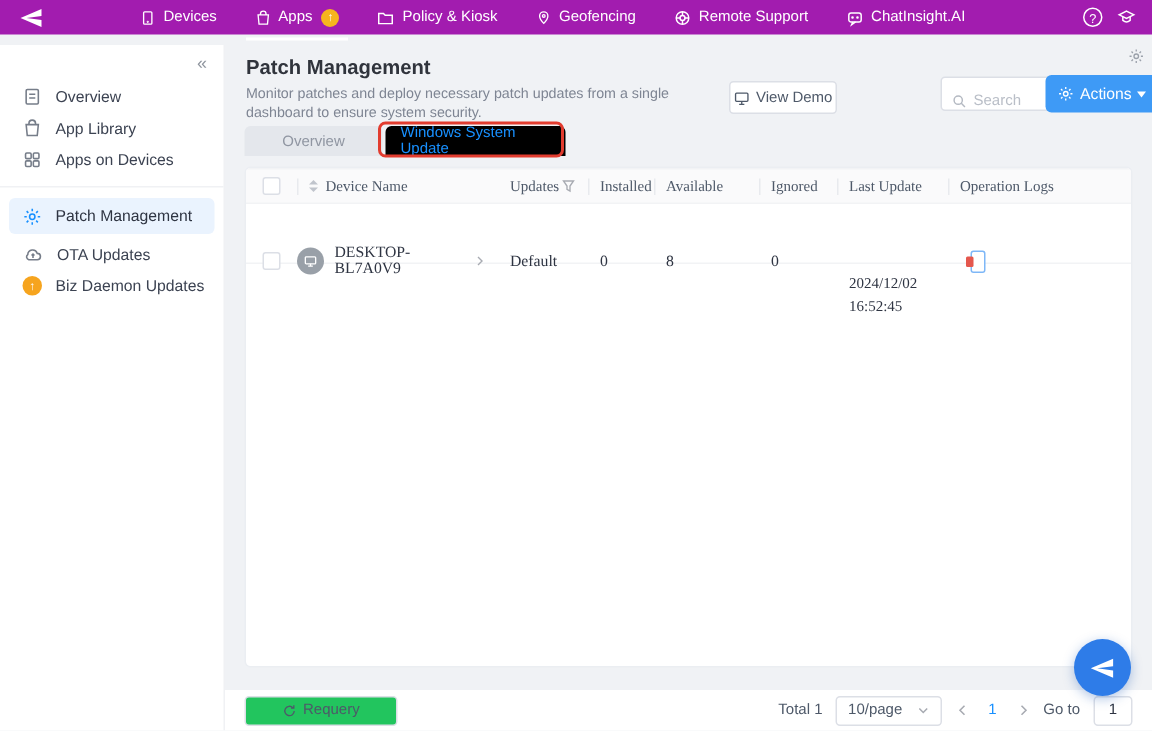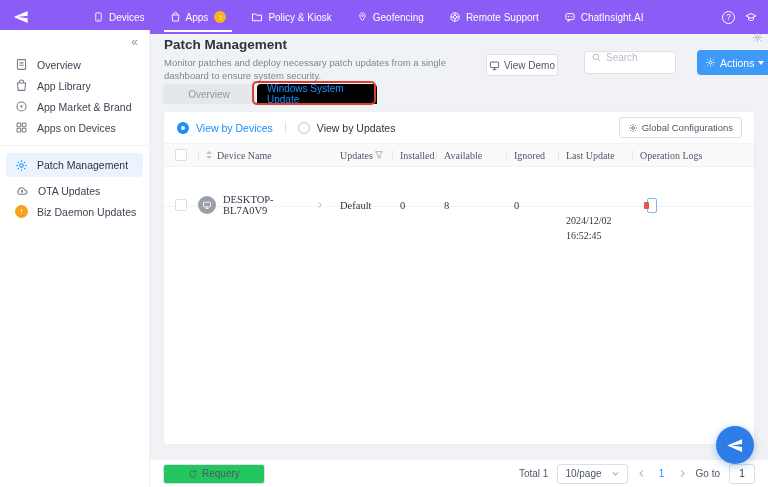--- a/index.html
+++ b/index.html
@@ -6,22 +6,22 @@
   html,body { width:768px; height:487px; }
   body {
     font-family: "Liberation Sans", sans-serif;
     background:#F0F2F5;
     position:relative;
     overflow:hidden;
     color:#2E3442;
   }
   
   .topnav {
-    position:absolute; top:0; left:0; width:768px; height:34px;
-    background:#8b5cf6; display:flex; align-items:center; color:#fff;
+    position:absolute; top:0; left:0; width:768px; height:23px;
+    background:#a21caf; display:flex; align-items:center; color:#fff;
   }
   .logo { margin-left:11px; display:flex; align-items:center; }
   .nav-items { display:flex; align-items:center; margin-left:62px; gap:25px; height:30px; }
   .nav-item { position:relative; height:30px; display:flex; align-items:center; gap:5px; font-size:10px; cursor:default; white-space:nowrap; }
   .nav-item.active::after { content:""; position:absolute; left:-6px; right:-6px; bottom:0; height:2px; background:#fff; }
   .badge { width:12px; height:12px; border-radius:50%; background:#F6B51E; color:#fff; font-size:8px; font-weight:bold; display:flex; align-items:center; justify-content:center; margin-left:1px; }
   .nav-right { margin-left:auto; display:flex; align-items:center; gap:9px; margin-right:10px; }
   .qcircle { width:13px; height:13px; border:1px solid #fff; border-radius:50%; font-size:8.5px; display:flex; align-items:center; justify-content:center; }
   .caret { width:0; height:0; border-left:3.5px solid transparent; border-right:3.5px solid transparent; border-top:4px solid currentColor; }
   
@@ -31,21 +31,21 @@
   .side-item { display:flex; align-items:center; gap:9px; height:21px; padding-left:15px; font-size:10.5px; color:#3C4352; white-space:nowrap; }
   .side-item .sic { display:flex; color:#767D89; }
   .side-item.active { background:#EAF3FE; border-radius:4px; margin:3px 6px; height:24px; padding-left:9px; color:#2E3442; }
   .side-item.active .sic { color:#1890FF; }
   .side-divider { height:1px; background:#F0F1F4; margin:7px 0; }
   .warn-dot { width:13px; height:13px; border-radius:50%; background:#F6A41E; color:#fff; font-size:8px; font-weight:bold; display:flex; align-items:center; justify-content:center; }
   
   .page-title { position:absolute; left:164px; top:37px; font-size:13.5px; font-weight:600; color:#30343C; }
   .page-subtitle { position:absolute; left:164px; top:56px; width:326px; font-size:9.5px; line-height:1.4; color:#7E8593; }
   .btn-demo { position:absolute; left:486px; top:54px; height:22px; padding:0 2px; background:#fff; border:1px solid #DCDFE6; border-radius:3px; display:flex; align-items:center; gap:4px; font-size:10px; color:#4E5969; cursor:pointer; }
-  .search-box { position:absolute; left:584px; top:51px; width:92px; height:23px; background:#fff; border:1px solid #DCDFE6; border-radius:3px; display:flex; align-items:flex-start; padding:0 6px; gap:4px; color:#B4B9C2; }
+  .search-box { position:absolute; left:627px; top:51px; width:92px; height:23px; background:#fff; border:1px solid #DCDFE6; border-radius:3px; display:flex; align-items:flex-end; padding:0 6px; gap:4px; color:#B4B9C2; }
   .search-box input { border:none; outline:none; width:60px; font-size:10px; font-family:"Liberation Sans",sans-serif; color:#333; background:transparent; }
   .search-box input::placeholder { color:#B9BEC7; }
   .btn-actions { position:absolute; left:697px; top:50px; height:25px; padding:0 8px; background:#3E9AF6; border:none; border-radius:4px; display:flex; align-items:center; gap:4px; font-size:10.5px; color:#fff; cursor:pointer; }
   .corner-gear { position:absolute; left:752px; top:32px; color:#9BA1AB; display:flex; }
   
   .tabs { position:absolute; left:163px; top:84px; display:flex; height:20px; }
   .tab { height:20px; display:flex; align-items:center; justify-content:center; font-size:10px; border-radius:4px 4px 0 0; padding:0 10px; cursor:pointer; }
   .tab.inactive { background:#E4E7EC; color:#9096A2; width:92px; margin-right:2px; }
   .tab.active { background:#000000; color:#1890FF; width:120px; }
   .annotation-box { position:absolute; left:252px; top:81px; width:124px; height:24px; border:2px solid #E23C2F; border-radius:5px; pointer-events:none; }
@@ -189,29 +189,20 @@
           <svg width="13" height="13" viewBox="0 0 16 16" fill="none" stroke="currentColor" stroke-width="1.3">
             <path d="M5.3 5 V4 a2.7 2.7 0 0 1 5.4 0 V5"></path>
             <path d="M3 5 h10 l-.9 9 H3.9 Z"></path>
           </svg>
         </span>
       <span>App Library</span>
     </div>
     <div class="side-item">
       <span class="sic">
           <svg width="13" height="13" viewBox="0 0 16 16" fill="none" stroke="currentColor" stroke-width="1.3">
-            <circle cx="8" cy="8" r="5.6"></circle>
-            <circle cx="8" cy="8" r="1.4" fill="currentColor" stroke="none"></circle>
-          </svg>
-        </span>
-      <span>App Market &amp; Brand</span>
-    </div>
-    <div class="side-item">
-      <span class="sic">
-          <svg width="13" height="13" viewBox="0 0 16 16" fill="none" stroke="currentColor" stroke-width="1.3">
             <rect x="2.5" y="2.5" width="4.6" height="4.6" rx="1"></rect>
             <rect x="8.9" y="2.5" width="4.6" height="4.6" rx="1"></rect>
             <rect x="2.5" y="8.9" width="4.6" height="4.6" rx="1"></rect>
             <rect x="8.9" y="8.9" width="4.6" height="4.6" rx="1"></rect>
           </svg>
         </span>
       <span>Apps on Devices</span>
     </div>
     <div class="side-divider"></div>
     <div class="side-item active">
@@ -285,40 +276,20 @@
     <span>Overview</span>
   </div>
   <div class="tab active">
     <span>Windows System Update</span>
   </div>
 </div>
 <div class="annotation-box"></div>
 
 <div class="card">
 
-  <div class="toolbar">
-    <div class="radio-group">
-      <span class="radio-on"></span>
-      <span class="lbl-blue">View by Devices</span>
-    </div>
-    <span class="tb-sep"></span>
-    <div class="radio-group">
-      <span class="radio-off"></span>
-      <span class="lbl-dark">View by Updates</span>
-    </div>
-    <button class="btn-gcfg">
-      <span>
-          <svg width="10" height="10" viewBox="0 0 16 16" fill="none" stroke="#4E5969" stroke-width="1.3">
-            <circle cx="8" cy="8" r="2.2"></circle>
-            <path d="M8 1.5 V3.5 M8 12.5 V14.5 M1.5 8 H3.5 M12.5 8 H14.5 M3.4 3.4 L4.8 4.8 M11.2 11.2 L12.6 12.6 M12.6 3.4 L11.2 4.8 M4.8 11.2 L3.4 12.6"></path>
-          </svg>
-        </span>
-      <span>Global Configurations</span>
-    </button>
-  </div>
 
   <div class="thead">
     <div class="cell center">
         <span class="checkbox"></span>
       </div>
     <div class="cell">
       <span class="vsep"></span>
       <span class="sort-icon">
           <i class="up"></i>
           <i class="dn"></i>

